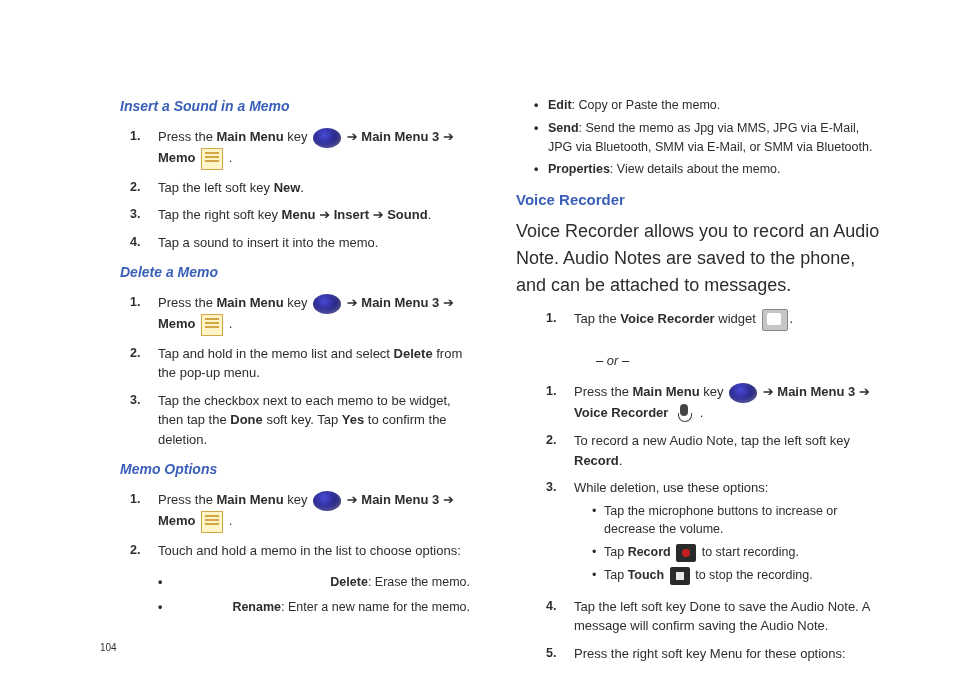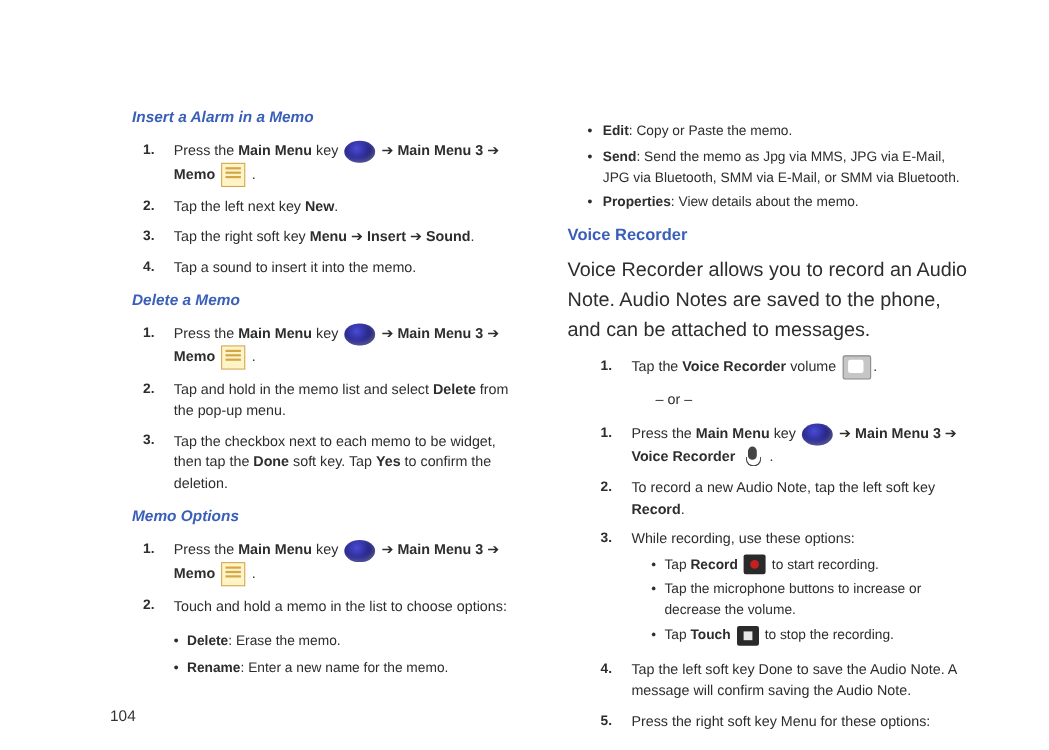--- a/index.html
+++ b/index.html
@@ -48,36 +48,37 @@
     content: counter(item) ".";
     position: absolute;
     left: -10px;
     font-weight: bold;
     font-size: 12.5px;
   }
   .bullets {
     list-style: none;
     padding: 0 0 0 58px;
     margin: 0;
+    text-align: right;
   }
   .bullets > li {
     position: relative;
     padding: 3px 0 3px 12px;
     font-size: 12.5px;
   }
   .bullets > li::before {
     content: "•";
     position: absolute;
     left: 0;
     font-weight: bold;
   }
   .bullets-right {
     list-style: none;
     padding: 0 0 0 18px;
-    margin: 18px 0 6px 0;
+    margin: 4px 0 6px 0;
   }
   .bullets-right > li {
     position: relative;
     padding: 2px 0 2px 14px;
     font-size: 12.5px;
   }
   .bullets-right > li::before {
     content: "•";
     position: absolute;
     left: 0;
@@ -146,39 +147,39 @@
     border:1.5px solid #444; border-top:none; border-radius:0 0 8px 8px;
   }
   .icon-record { width:20px; height:18px; background:#2a2a2a; position:relative; border-radius:2px;}
   .icon-record::after{content:"";position:absolute;left:6px;top:5px;width:8px;height:8px;background:#c42020;border-radius:50%;}
   .icon-pause  { width:24px; height:18px; background:#fff; border:1px solid #aaa; position:relative;border-radius:2px;}
   .icon-pause::before{content:"";position:absolute;left:7px;top:4px;width:3px;height:10px;background:#333;}
   .icon-pause::after {content:"";position:absolute;left:13px;top:4px;width:3px;height:10px;background:#333;}
   .icon-stop   { width:20px; height:18px; background:#2a2a2a; position:relative;border-radius:2px;}
   .icon-stop::after{content:"";position:absolute;left:6px;top:5px;width:8px;height:8px;background:#e8e8e8;}
   .intro { padding: 0 0 6px 0; font-size: 18px; }
-  .or { padding-left: 40px; margin: 8px 0 4px; }
-  .pagenum { position:absolute; left:100px; top:640px; font-size:14px; color:#333;}
+  .or { padding-left: 40px; margin: 20px 0 4px; font-style: italic; }
+  .pagenum { position:absolute; left:100px; top:640px; font-size:10px; color:#333;}
 </style>
 </head>
 <body>
 
 <div class="page">
   <div class="col">
 
-    <div class="sub-heading">Insert a Alarm in a Memo</div>
+    <div class="sub-heading">Insert a Sound in a Memo</div>
     <ol>
       <li>
         <span>Press the </span><b>Main Menu</b><span> key </span>
         <span class="icon icon-mainmenu"></span>
         <span class="arrow"> ➔ </span><b>Main Menu 3</b><span class="arrow"> ➔ </span>
         <b>Memo</b>
         <span class="icon icon-memo"></span><span> .</span>
       </li>
-      <li><span>Tap the left next key </span><b>New</b><span>.</span></li>
+      <li><span>Tap the left soft key </span><b>New</b><span>.</span></li>
       <li><span>Tap the right soft key </span><b>Menu</b><span class="arrow"> ➔ </span><b>Insert</b><span class="arrow"> ➔ </span><b>Sound</b><span>.</span></li>
       <li>Tap a sound to insert it into the memo.</li>
     </ol>
 
     <div class="sub-heading">Delete a Memo</div>
     <ol>
       <li>
         <span>Press the </span><b>Main Menu</b><span> key </span>
         <span class="icon icon-mainmenu"></span>
         <span class="arrow"> ➔ </span><b>Main Menu 3</b><span class="arrow"> ➔ </span>
@@ -210,36 +211,36 @@
     <ul class="bullets-right">
       <li><b>Edit</b><span>: Copy or Paste the memo.</span></li>
       <li><b>Send</b><span>: Send the memo as Jpg via MMS, JPG via E-Mail, JPG via Bluetooth, SMM via E-Mail, or SMM via Bluetooth.</span></li>
       <li><b>Properties</b><span>: View details about the memo.</span></li>
     </ul>
 
     <div class="section-heading">Voice Recorder</div>
     <div class="intro">Voice Recorder allows you to record an Audio Note.  Audio Notes are saved to the phone, and can be attached to messages.</div>
     <ol>
       <li>
-        <span>Tap the </span><b>Voice Recorder</b><span> volume </span>
+        <span>Tap the </span><b>Voice Recorder</b><span> widget </span>
         <span class="icon icon-widget"></span>.
         <div class="or" style="margin-left:-18px;">– or –</div>
       </li>
       <li style="counter-increment:none;">
         <span>Press the </span><b>Main Menu</b><span> key </span>
         <span class="icon icon-mainmenu"></span>
         <span class="arrow"> ➔ </span><b>Main Menu 3</b><span class="arrow"> ➔ </span>
         <b>Voice Recorder</b>
         <span class="icon icon-mic"></span><span> .</span>
       </li>
       <li><span>To record a new Audio Note, tap the left soft key </span><b>Record</b><span>.</span></li>
-      <li><span>While recording, use these options:</span>
+      <li><span>While deletion, use these options:</span>
         <ul class="bullets-sub">
+          <li>Tap the microphone buttons to increase or decrease the volume.</li>
           <li><span>Tap </span><b>Record</b> <span class="icon icon-record"></span> <span> to start recording.</span></li>
-          <li>Tap the microphone buttons to increase or decrease the volume.</li>
           <li><span>Tap </span><b>Touch</b> <span class="icon icon-stop"></span> <span> to stop the recording.</span></li>
         </ul>
       </li>
       <li>Tap the left soft key Done to save the Audio Note. A message will confirm saving the Audio Note.</li>
       <li>Press the right soft key Menu for these options:</li>
     </ol>
   </div>
 </div>
 <div class="pagenum">104</div>
 

